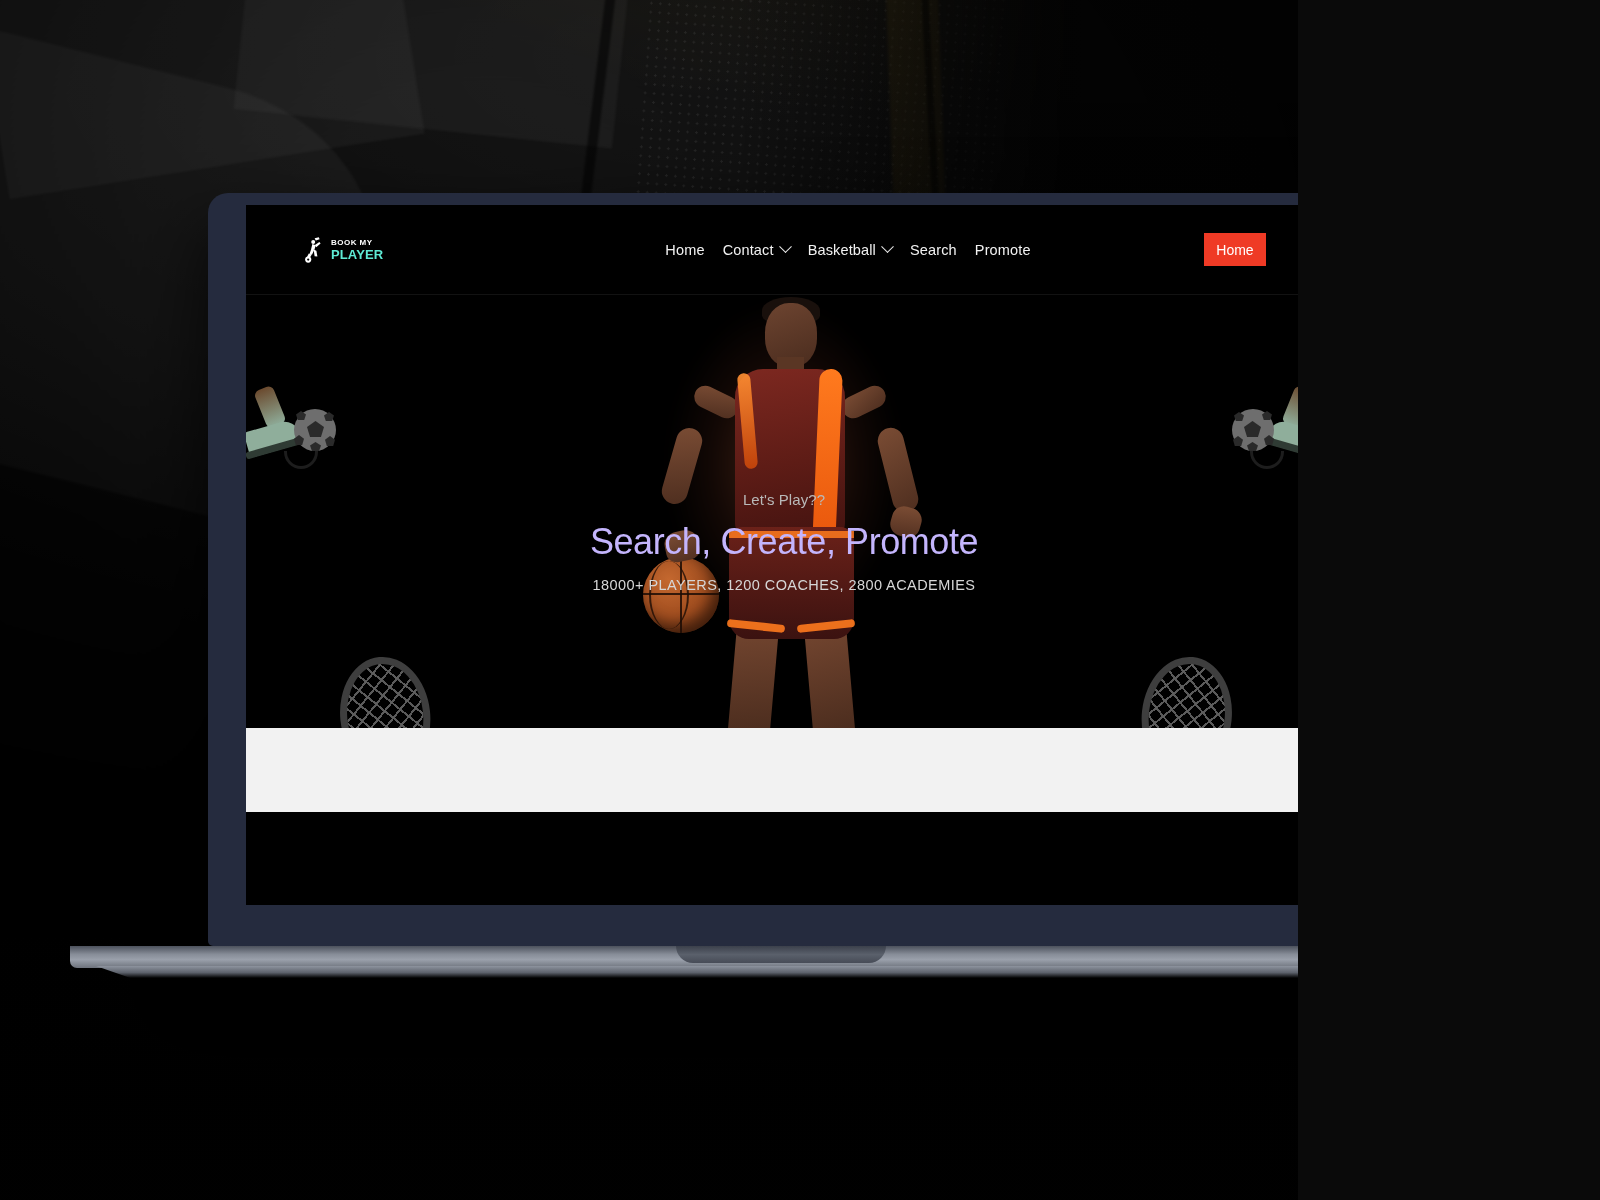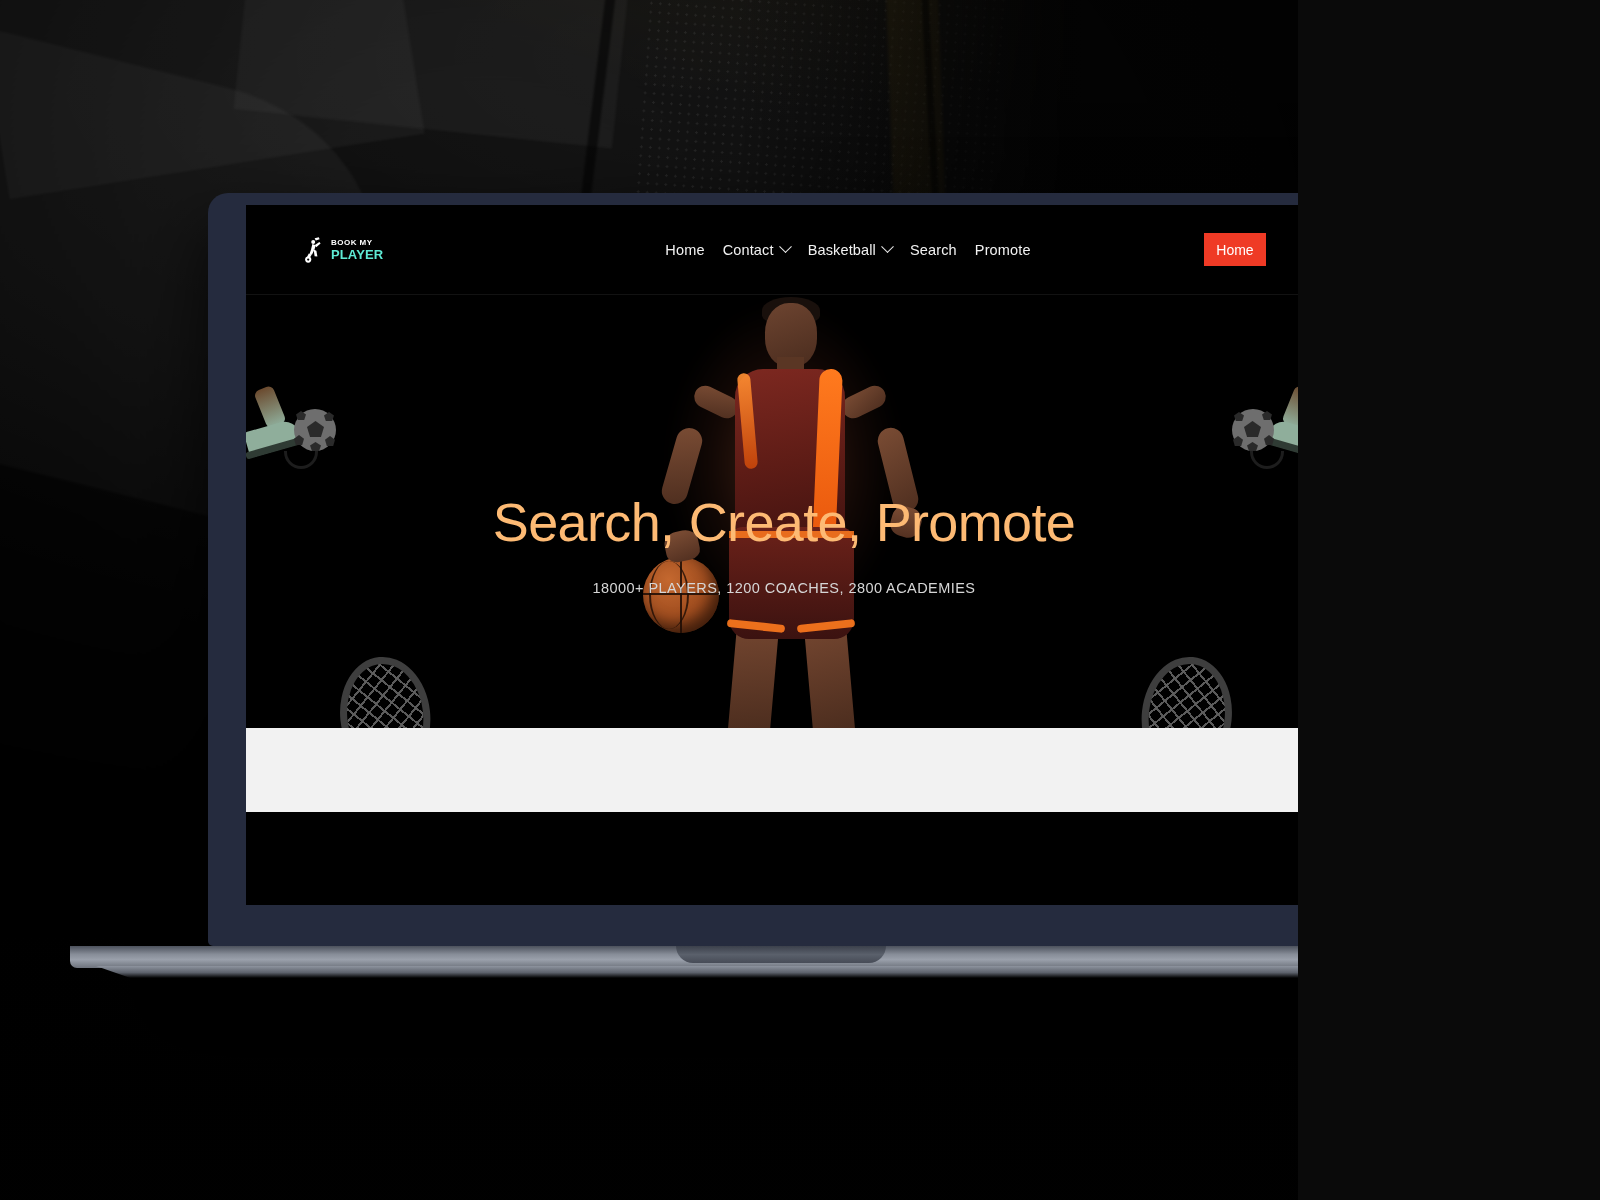--- a/index.html
+++ b/index.html
@@ -348,28 +348,28 @@
     text-align: center;
     z-index: 10;
   }
   .lets-play {
     color: #b9b9b9;
     font-size: 15px;
     letter-spacing: 0.005em;
     margin-bottom: 13px;
   }
   .headline {
-    color: #fdba74;
-    font-size: 54px;
+    color: #c4b5fd;
+    font-size: 36px;
     line-height: 1.17;
     font-weight: 400;
     letter-spacing: -0.012em;
   }
   .stats {
-    margin-top: 26px;
+    margin-top: 14px;
     color: #d6d6d6;
     font-size: 14.5px;
     letter-spacing: 0.03em;
   }
 </style>
 </head>
 <body>
 
 <div id="stage">
 
@@ -503,20 +503,21 @@
             <div class="basketball"></div>
             <div class="bb-line bb-v"></div>
             <div class="bb-line bb-h"></div>
             <div class="bb-c1" style="position:absolute;"></div>
             <div class="hand"></div>
           </div>
 
           <div class="hero-bottom-band"></div>
 
           <div class="hero-content">
+            <div class="lets-play">Let's Play??</div>
             <div class="headline">
               <div>Search, Create, Promote</div>
             </div>
             <div class="stats">18000+ PLAYERS, 1200 COACHES, 2800 ACADEMIES</div>
           </div>
 
         </div>
       </div>
     </div>
 

